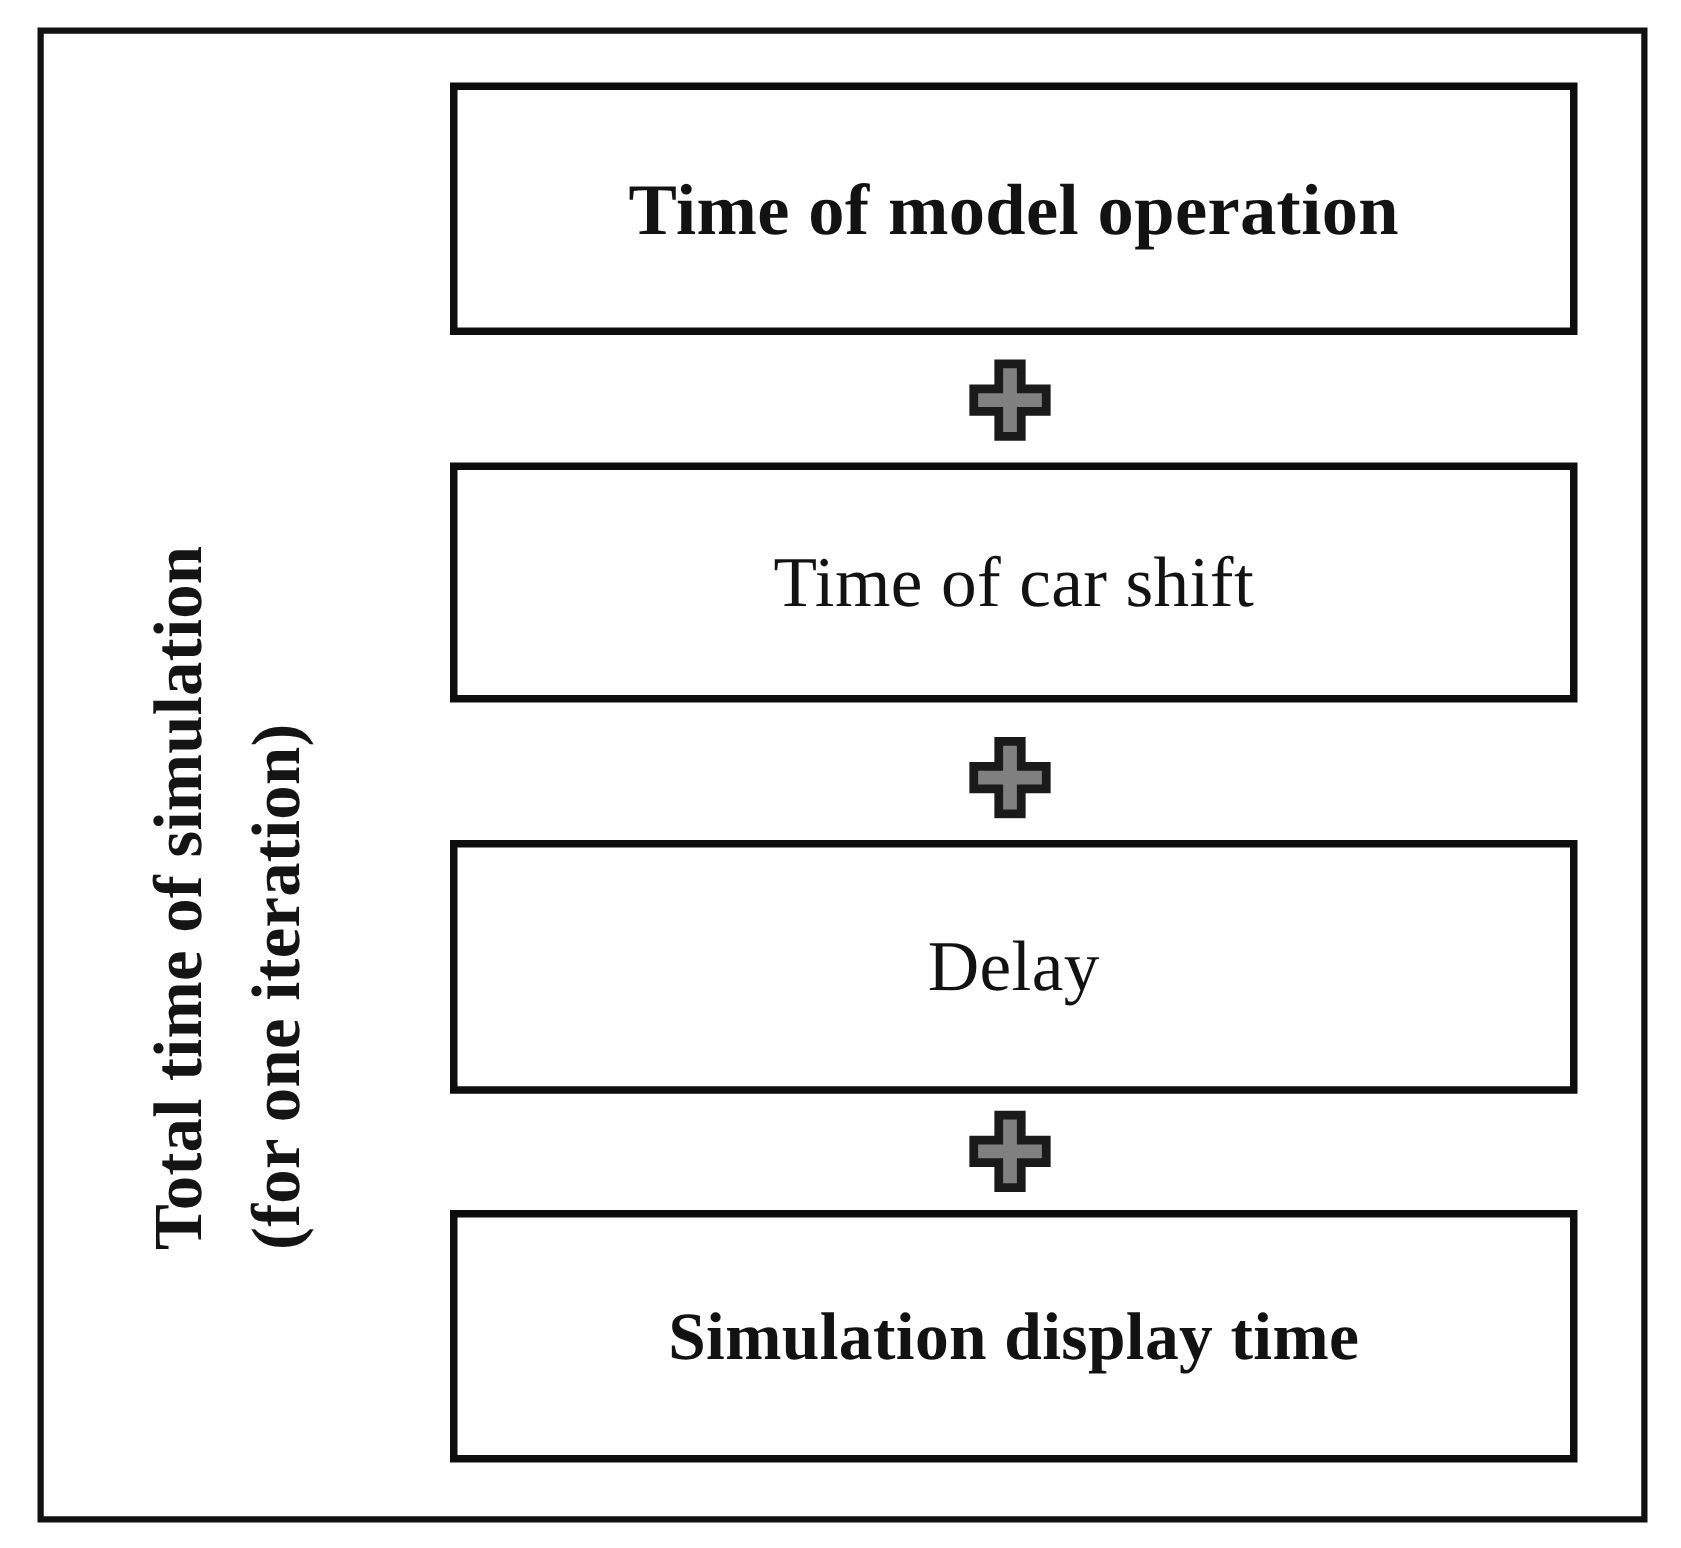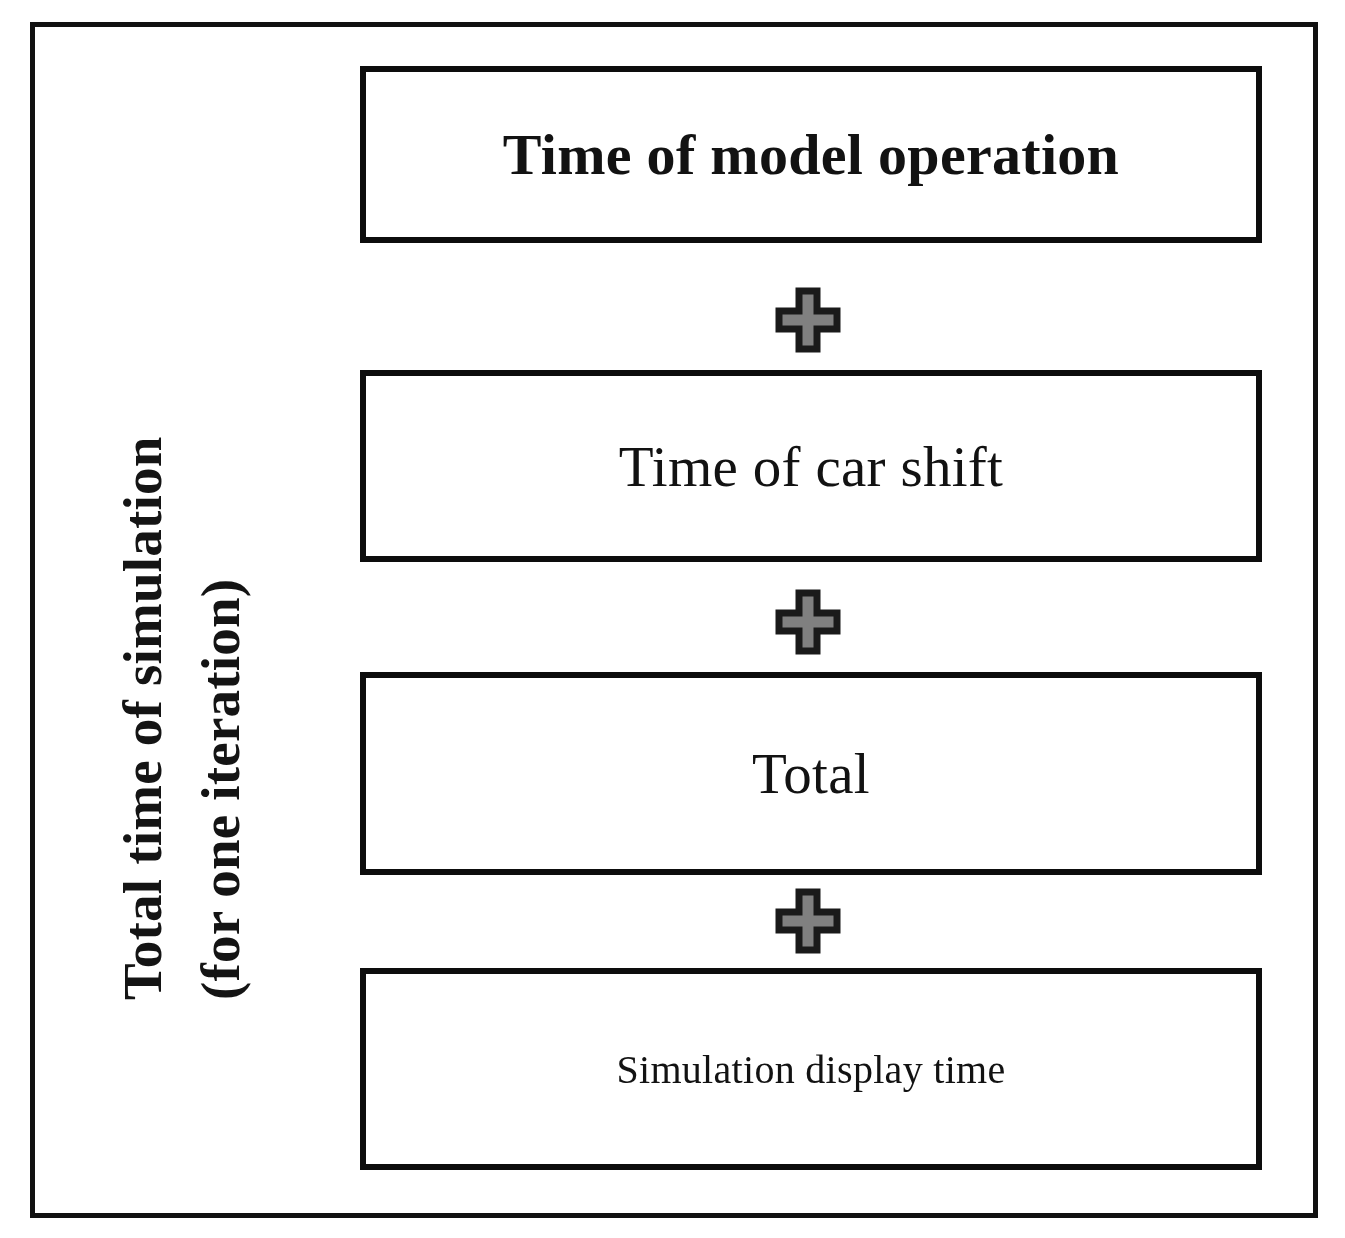--- a/index.html
+++ b/index.html
@@ -73,29 +73,29 @@
     align-items: center;
     justify-content: center;
   }
   .box-label {
     font-size: 56px;
     color: #121212;
     letter-spacing: 0.3px;
     white-space: nowrap;
     text-align: center;
   }
-  .box-1 { top: 66px;  height: 177px; }
+  .box-1 { top: 66px;  height: 202px; }
   .box-2 { top: 370px; height: 192px; }
   .box-3 { top: 672px; height: 203px; }
   .box-4 { top: 968px; height: 202px; }
 
   .box-1 .box-label { font-weight: bold; font-size: 58px; }
   .box-2 .box-label { font-weight: normal; font-size: 57px; }
   .box-3 .box-label { font-weight: normal; font-size: 57px; }
-  .box-4 .box-label { font-weight: normal;   font-size: 40px; }
+  .box-4 .box-label { font-weight: bold;   font-size: 54px; }
 
   
   .plus {
     position: absolute;
     left: 775px;
     width: 66px;
     height: 66px;
   }
   .plus svg { display: block; width: 66px; height: 66px; }
   .plus-1 { top: 287px; }
@@ -128,21 +128,21 @@
     <span class="box-label">Time of car shift</span>
   </div>
 
   <div class="plus plus-2">
     <svg viewBox="0 0 66 66" xmlns="http://www.w3.org/2000/svg" aria-hidden="true">
       <path d="M24 4 H42 V24 H62 V42 H42 V62 H24 V42 H4 V24 H24 Z" fill="#808080" stroke="#1a1a1a" stroke-width="7" stroke-linejoin="miter"></path>
     </svg>
   </div>
 
   <div class="box box-3">
-    <span class="box-label">Total</span>
+    <span class="box-label">Delay</span>
   </div>
 
   <div class="plus plus-3">
     <svg viewBox="0 0 66 66" xmlns="http://www.w3.org/2000/svg" aria-hidden="true">
       <path d="M24 4 H42 V24 H62 V42 H42 V62 H24 V42 H4 V24 H24 Z" fill="#808080" stroke="#1a1a1a" stroke-width="7" stroke-linejoin="miter"></path>
     </svg>
   </div>
 
   <div class="box box-4">
     <span class="box-label">Simulation display time</span>

